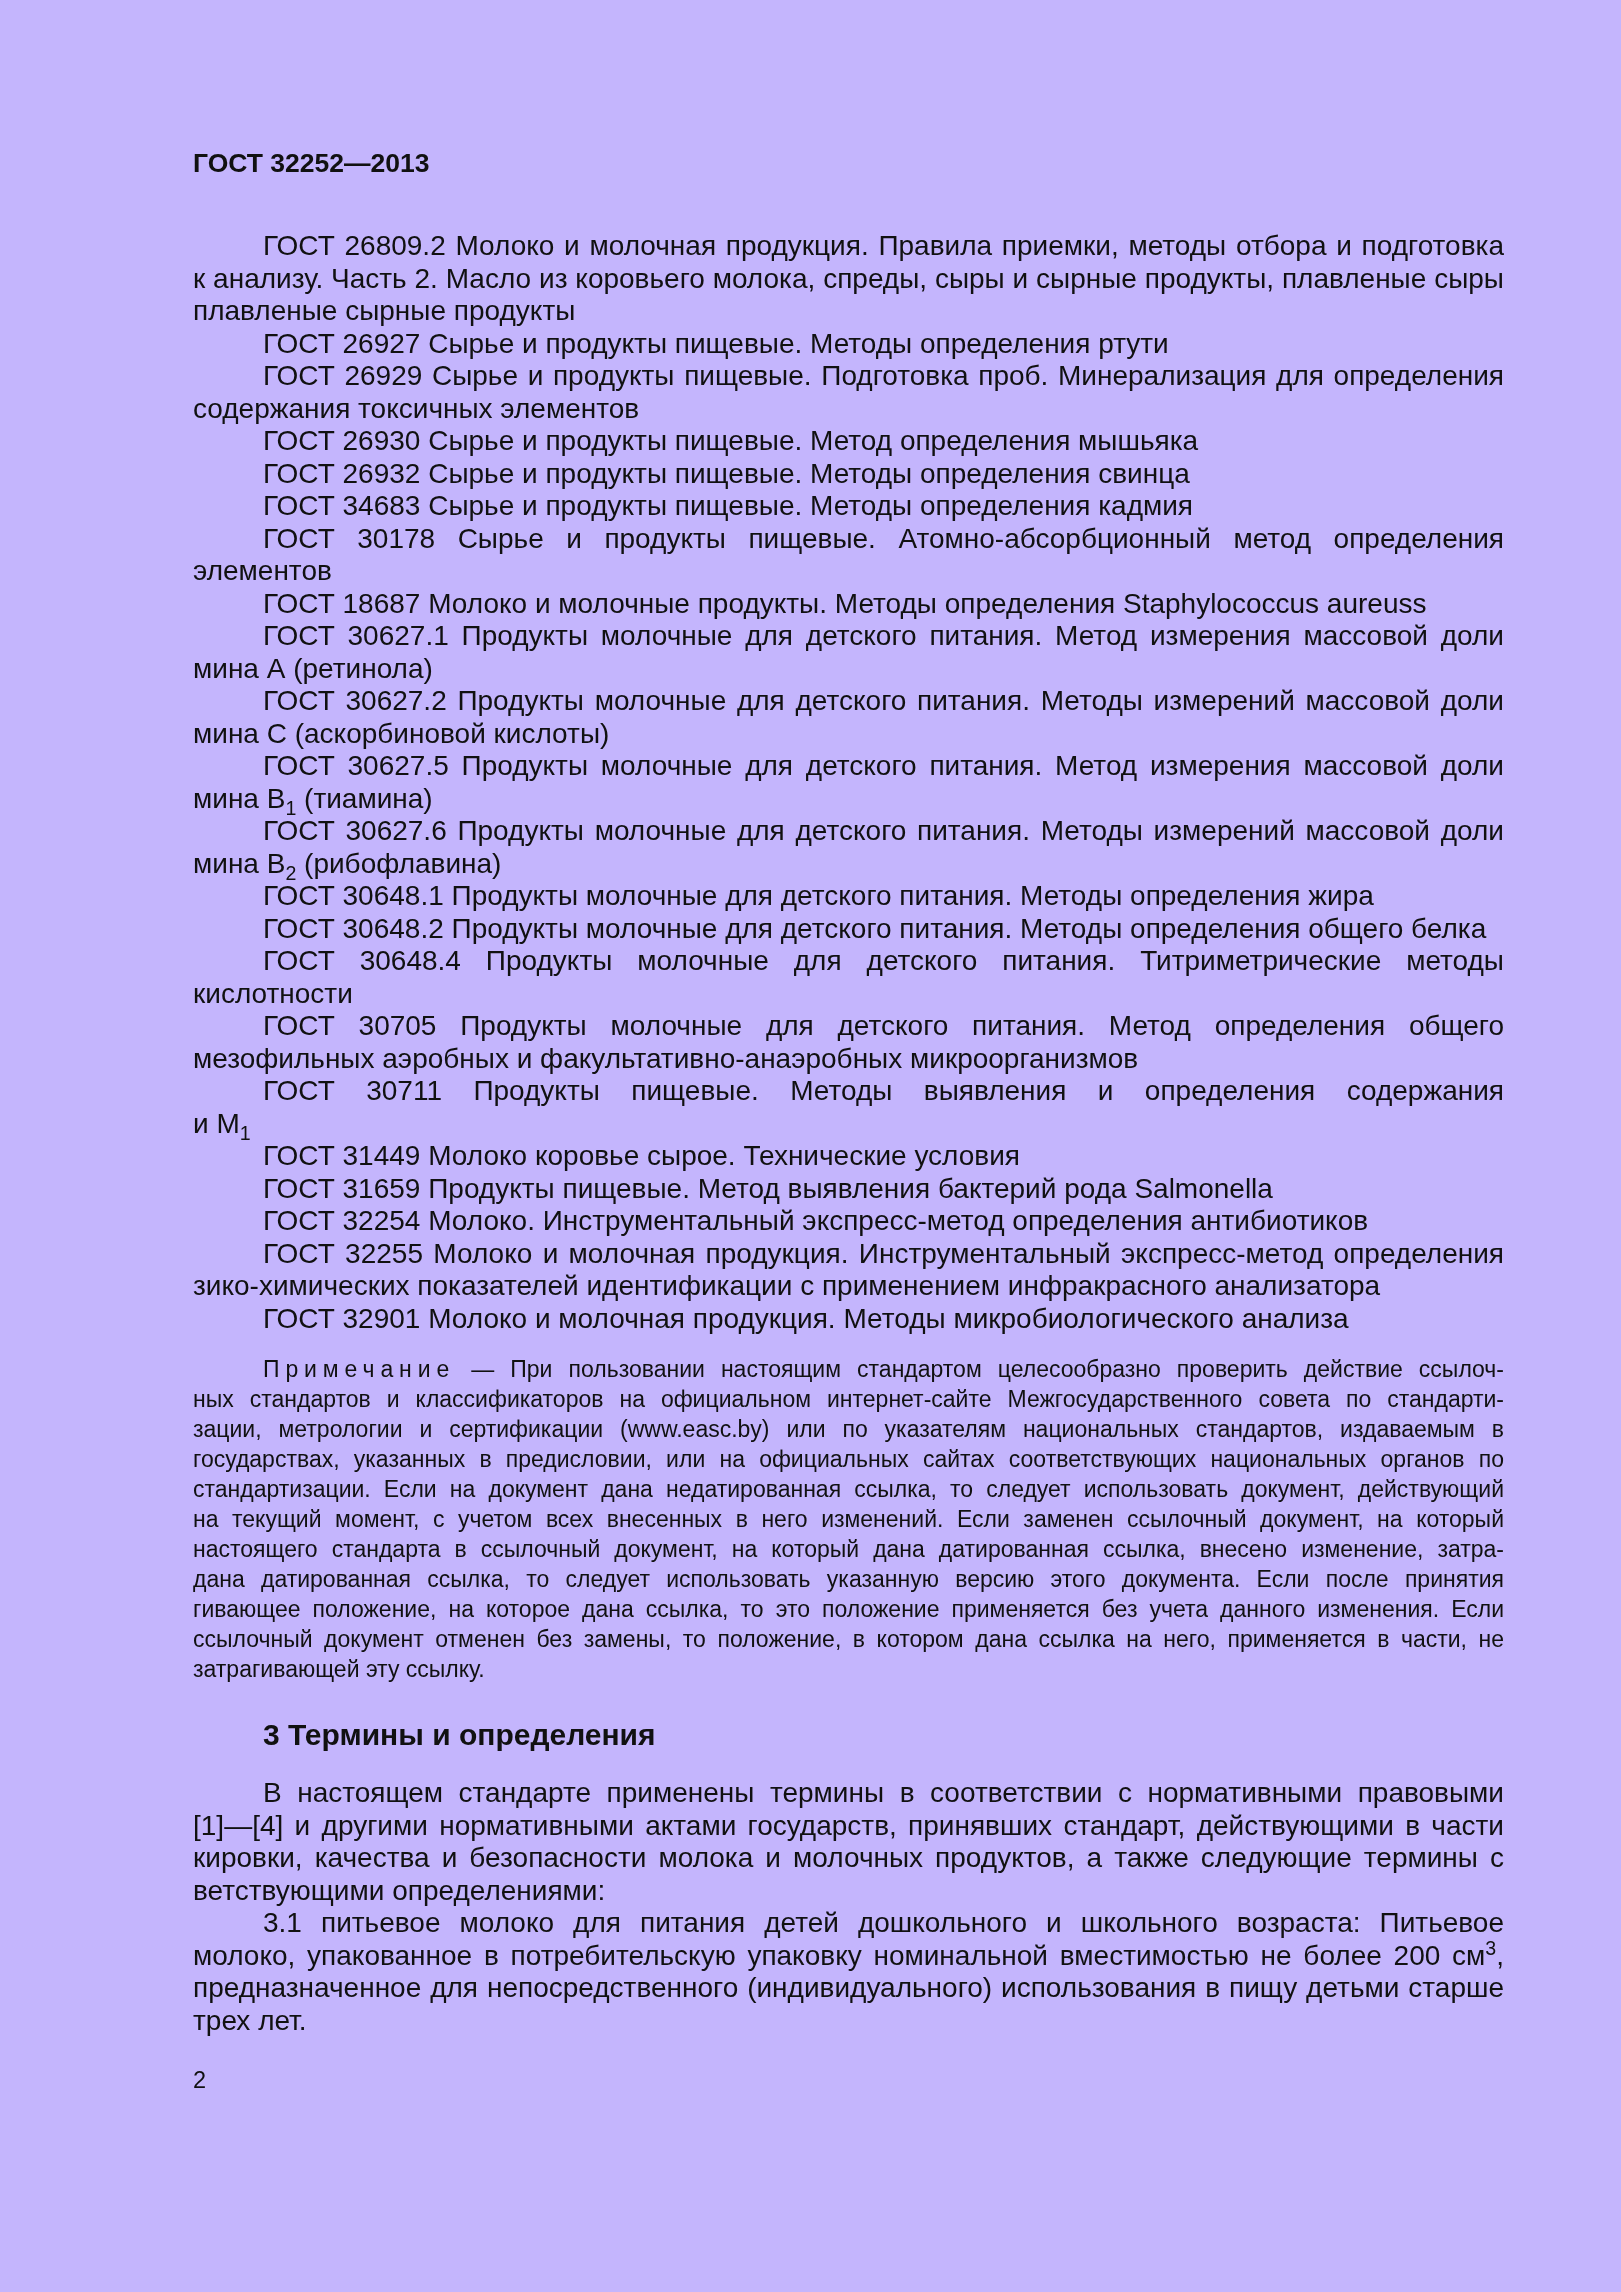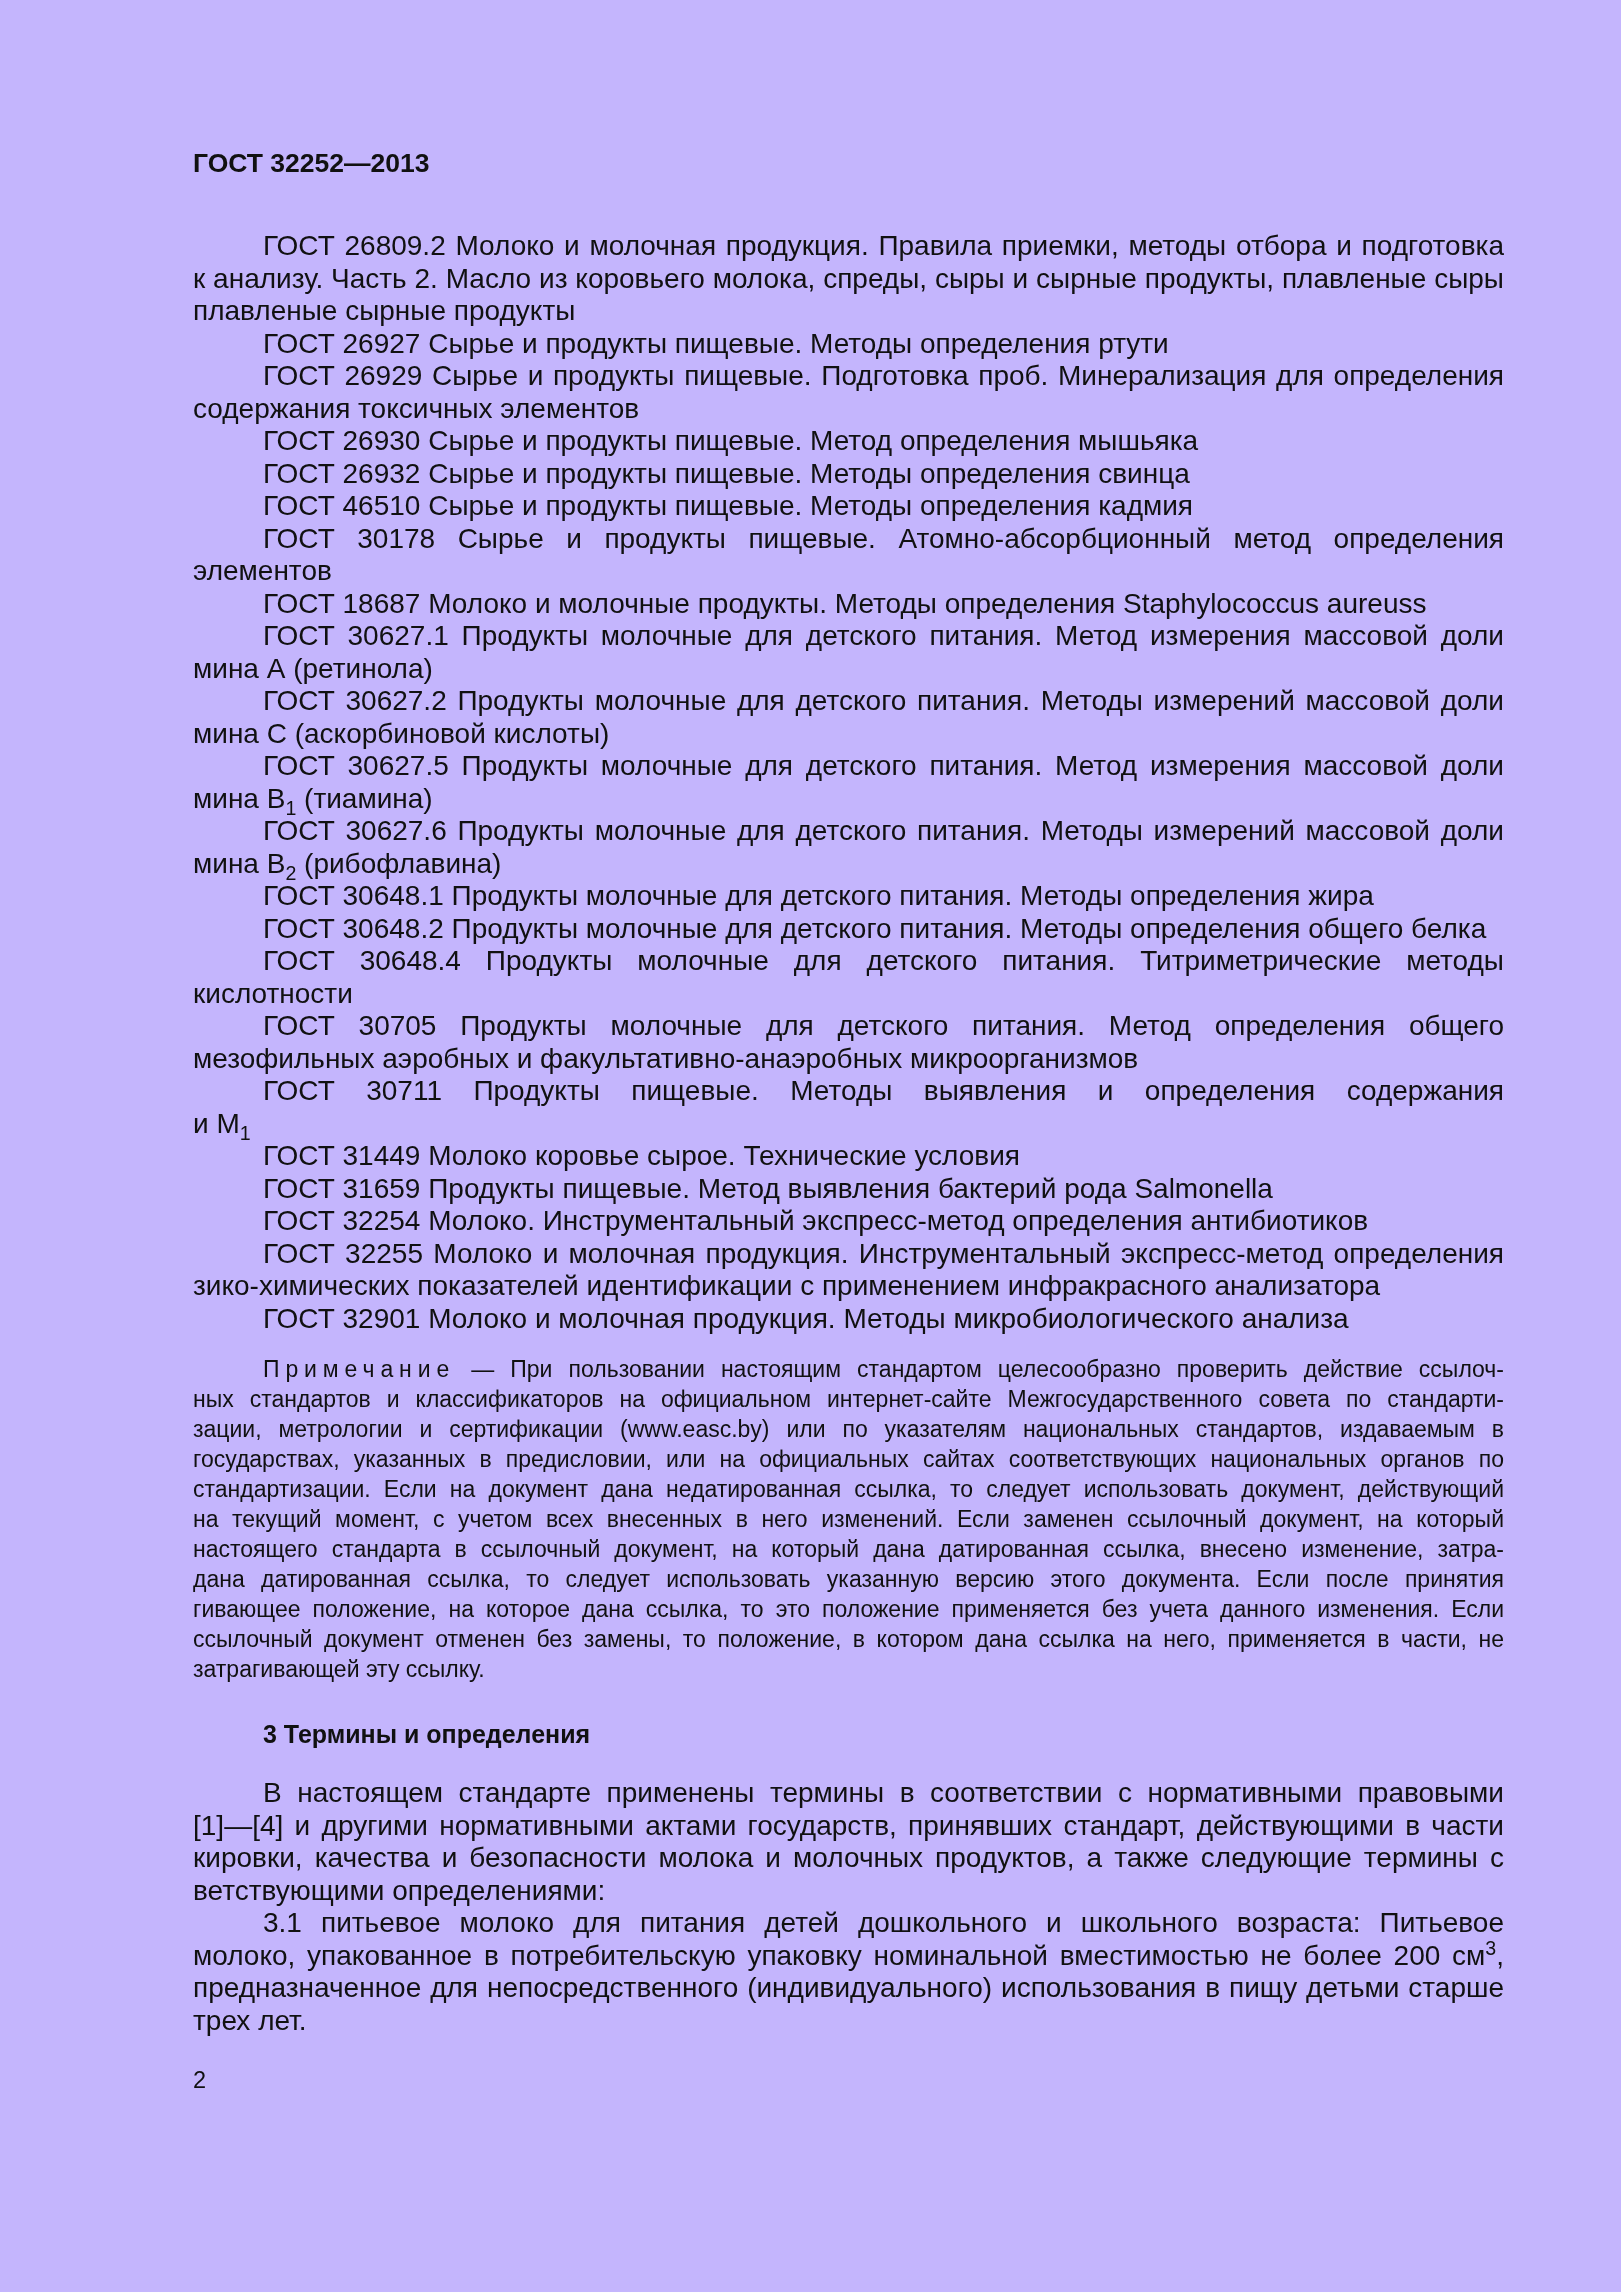--- a/index.html
+++ b/index.html
@@ -8,21 +8,21 @@
   .page { position: absolute; left: 0; top: 0; width: 1621px; height: 2293px; background: #c4b5fd; }
   .running-header { position: absolute; left: 193px; top: 147px; font-size: 26.5px; font-weight: bold; line-height: 32px; white-space: nowrap; }
   .block { position: absolute; left: 193px; width: 1311px; }
   .refs { top: 230px; }
   .ln { display: block; height: 32.5px; line-height: 32.5px; font-size: 28px; white-space: nowrap; overflow: visible; }
   .ln.full { text-align: justify; text-align-last: justify; white-space: normal; overflow: hidden; }
   .ln.ind { padding-left: 70px; }
   .note { top: 1354px; }
   .note .ln { height: 30px; line-height: 30px; font-size: 23px; }
   .spaced { letter-spacing: 5.9px; }
-  .section-title { position: absolute; left: 263px; top: 1715px; font-size: 25px; font-weight: bold; line-height: 39px; white-space: nowrap; }
+  .section-title { position: absolute; left: 263px; top: 1715px; font-size: 30px; font-weight: bold; line-height: 39px; white-space: nowrap; }
   .terms { top: 1777px; }
   .page-number { position: absolute; left: 193px; top: 2066px; font-size: 23.5px; line-height: 29px; }
   sub { font-size: 0.7em; vertical-align: -0.35em; line-height: 0; }
   sup { font-size: 0.7em; vertical-align: 0.5em; line-height: 0; }
   b { font-weight: normal; }
 </style>
 </head>
 <body>
 
 <div class="page">
@@ -43,21 +43,21 @@
       <span class="ln full ind">ГОСТ 26929 Сырье и продукты пищевые. Подготовка проб. Минерализация для определения</span>
       <span class="ln">содержания токсичных элементов</span>
     </div>
     <div>
       <span class="ln ind">ГОСТ 26930 Сырье и продукты пищевые. Метод определения мышьяка</span>
     </div>
     <div>
       <span class="ln ind">ГОСТ 26932 Сырье и продукты пищевые. Методы определения свинца</span>
     </div>
     <div>
-      <span class="ln ind">ГОСТ 46510 Сырье и продукты пищевые. Методы определения кадмия</span>
+      <span class="ln ind">ГОСТ 34683 Сырье и продукты пищевые. Методы определения кадмия</span>
     </div>
     <div>
       <span class="ln full ind">ГОСТ 30178 Сырье и продукты пищевые. Атомно-абсорбционный метод определения токсичных</span>
       <span class="ln">элементов</span>
     </div>
     <div>
       <span class="ln ind">ГОСТ 18687 Молоко и молочные продукты. Методы определения Staphylococcus aureuss</span>
     </div>
     <div>
       <span class="ln full ind">ГОСТ 30627.1 Продукты молочные для детского питания. Метод измерения массовой доли вита-</span>

